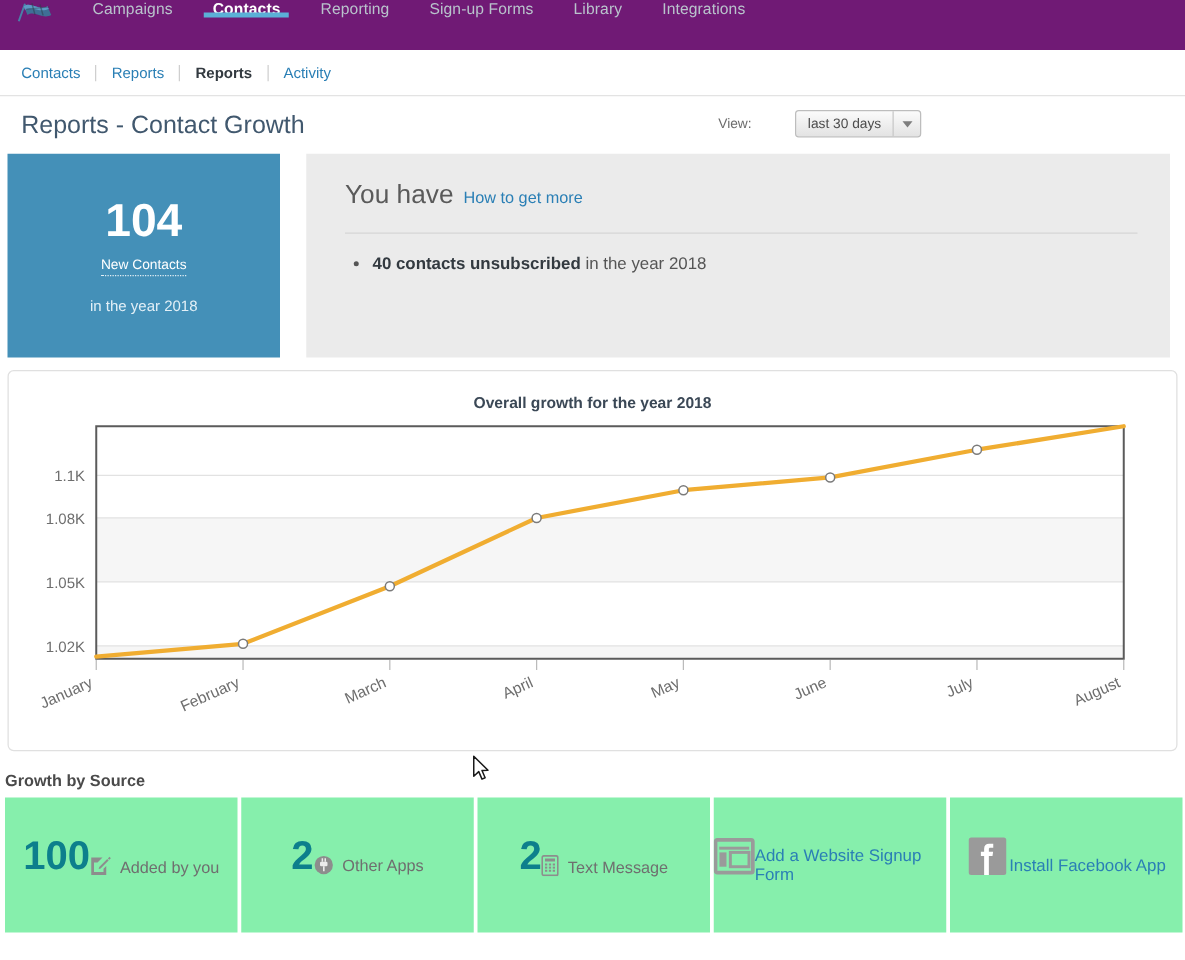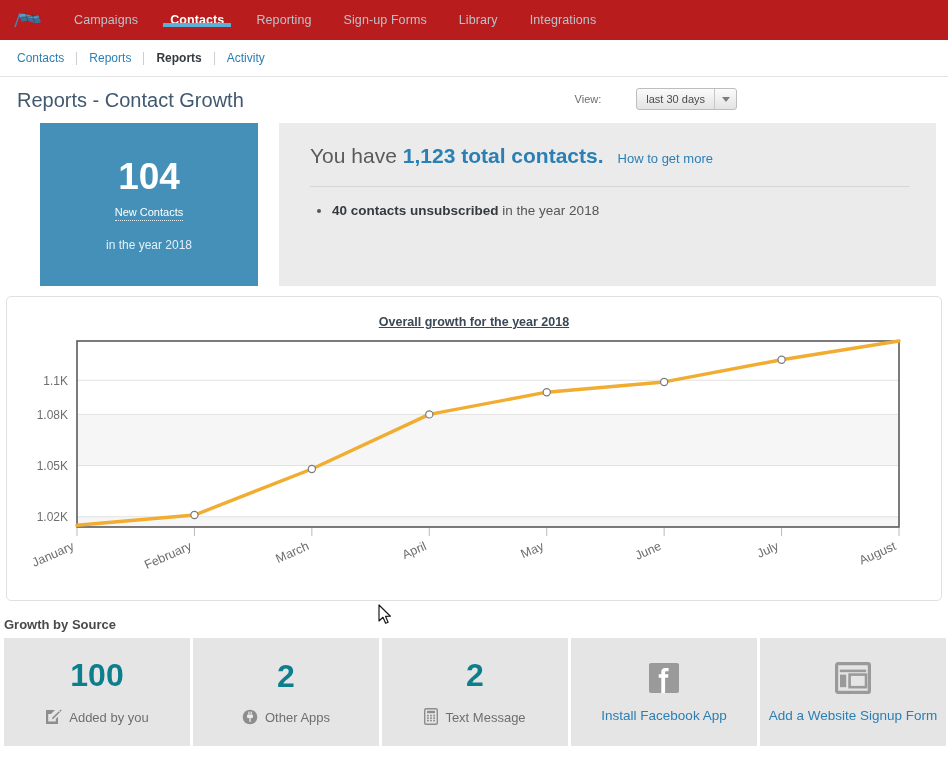--- a/index.html
+++ b/index.html
@@ -8,23 +8,23 @@
     width: 948px; height: 768px;
     background: #ffffff;
     font-family: "Liberation Sans", sans-serif;
     overflow: hidden;
     position: relative;
   }
 
   
   .topnav {
     height: 40px;
-    background: #b91c1c;
+    background: #701a75;
     display: flex;
-    align-items: center;
+    align-items: flex-start;
     position: relative;
   }
   .logo-wrap {
     width: 58px;
     display: flex; align-items: center; justify-content: center;
   }
   .logo-flag { display:block; }
   .topnav-items { display: flex; align-items: stretch; }
   .topnav-item {
     position: relative;
@@ -118,21 +118,20 @@
     height: 163px;
     gap: 21px;
   }
   .stat-card {
     width: 218px;
     background: #4490b8;
     display: flex; flex-direction: column;
     align-items: center; justify-content: center;
     color: #ffffff;
     flex: none;
-    margin-left: 34px;
   }
   .stat-number { font-size: 37px; font-weight: bold; line-height: 1; }
   .stat-label {
     font-size: 11px;
     margin-top: 11px;
     border-bottom: 1px dotted rgba(255,255,255,.85);
     padding-bottom: 2px;
     cursor: pointer;
   }
   .stat-sub { font-size: 12px; margin-top: 17px; color:#e3f0f7; }
@@ -163,34 +162,33 @@
     border-radius: 5px;
     background: #fff;
     position: relative;
   }
   .chart-title {
     text-align: center;
     font-size: 12.5px;
     font-weight: bold;
     color: #3b4856;
     padding-top: 18px;
-    text-decoration: underline;
   }
   .chart-svg { display: block; }
 
   
   .gbs-title {
     font-size: 13px; font-weight: bold; color: #4a4a4a;
     margin: 16px 0 6px 4px;
   }
   .gbs-row { display: flex; gap: 3px; padding: 0 2px 0 4px; height: 108px; }
   .gbs-card {
     flex: 1;
-    background: #e5e5e5;
-    display: flex; flex-direction: column;
+    background: #86efac;
+    display: flex; flex-direction: row;
     align-items: center; justify-content: center;
     cursor: pointer;
   }
   .gbs-num {
     font-size: 32px; font-weight: bold; color: #0d7f8c;
     line-height: 1; margin-bottom: 17px;
   }
   .gbs-lbl {
     display: flex; align-items: flex-end; gap: 7px;
     font-size: 13px; color: #6f6f6f;
@@ -261,21 +259,20 @@
 
 <div class="summary-row">
   <div class="stat-card">
     <div class="stat-number">104</div>
     <div class="stat-label">New Contacts</div>
     <div class="stat-sub">in the year 2018</div>
   </div>
   <div class="info-card">
     <div class="info-head">
       <span>You have</span>
-      <span class="hl">1,123 total contacts.</span>
       <span class="info-link">How to get more</span>
     </div>
     <hr class="info-hr">
     <ul class="info-list">
       <li>
         <b>40 contacts unsubscribed</b>
         <span>in the year 2018</span>
       </li>
     </ul>
   </div>
@@ -366,33 +363,33 @@
           <rect x="3" y="11.8" width="1.8" height="1.6"></rect>
             <rect x="6.1" y="11.8" width="1.8" height="1.6"></rect>
             <rect x="9.2" y="11.8" width="1.8" height="1.6"></rect>
         </g>
       </svg>
       <span>Text Message</span>
     </div>
   </div>
 
   <div class="gbs-card">
-    <svg class="gbs-icon-big" width="34" height="32" viewBox="0 0 34 32">
-      <rect x="2" y="1" width="30" height="30" rx="2" fill="#9a9a9a"></rect>
-      <path d="M21.6 9.2 h-2.3 c-.9 0-1.2.5-1.2 1.1 v2 h3.4 l-.5 3.5 h-2.9 V31 h-3.8 V15.8 h-2.6 v-3.5 h2.6 v-2.4 c0-2.6 1.6-4 3.9-4 h3.4 Z" fill="#ffffff"></path>
-    </svg>
-    <div class="gbs-link">Install Facebook App</div>
-  </div>
-
-  <div class="gbs-card">
     <svg class="gbs-icon-big" width="36" height="32" viewBox="0 0 36 32">
       <rect x="1.6" y="1.6" width="32.8" height="28.8" rx="1.5" fill="none" stroke="#9a9a9a" stroke-width="3.2"></rect>
       <rect x="4.8" y="7.6" width="26.4" height="2.6" fill="#9a9a9a"></rect>
       <rect x="5" y="12.6" width="6.2" height="12.6" fill="#9a9a9a"></rect>
       <rect x="14.6" y="12.6" width="16.4" height="12.6" fill="none" stroke="#9a9a9a" stroke-width="2.6"></rect>
     </svg>
     <div class="gbs-link">Add a Website Signup Form</div>
   </div>
+
+  <div class="gbs-card">
+    <svg class="gbs-icon-big" width="34" height="32" viewBox="0 0 34 32">
+      <rect x="2" y="1" width="30" height="30" rx="2" fill="#9a9a9a"></rect>
+      <path d="M21.6 9.2 h-2.3 c-.9 0-1.2.5-1.2 1.1 v2 h3.4 l-.5 3.5 h-2.9 V31 h-3.8 V15.8 h-2.6 v-3.5 h2.6 v-2.4 c0-2.6 1.6-4 3.9-4 h3.4 Z" fill="#ffffff"></path>
+    </svg>
+    <div class="gbs-link">Install Facebook App</div>
+  </div>
 </div>
 
 <svg class="cursor-arrow" id="mouse-cursor" width="14" height="21" viewBox="0 0 14 21" style="left: 378px; top: 604px;">
   <path d="M1 1 L1 17 L5 13.3 L7.6 19.3 L10.1 18.2 L7.6 12.4 L12.4 12.2 Z" fill="#ffffff" stroke="#1a1a1a" stroke-width="1.2" stroke-linejoin="round"></path>
 </svg>
 
 </body></html>

